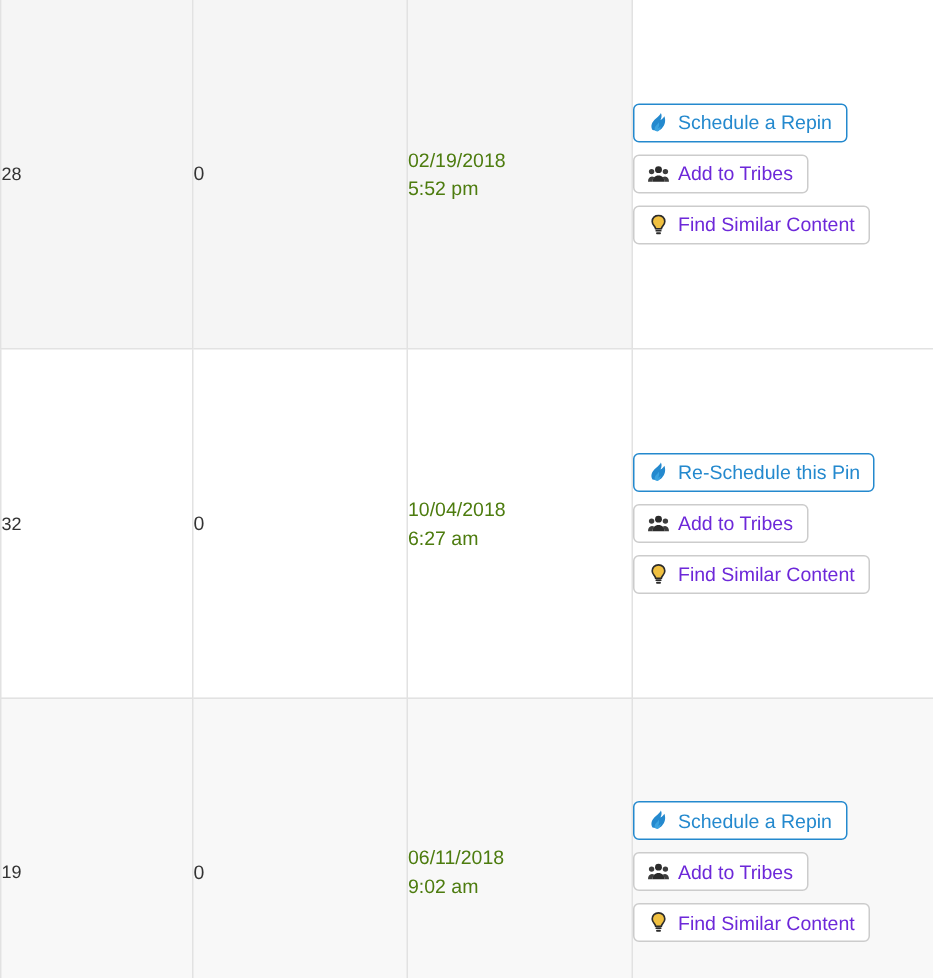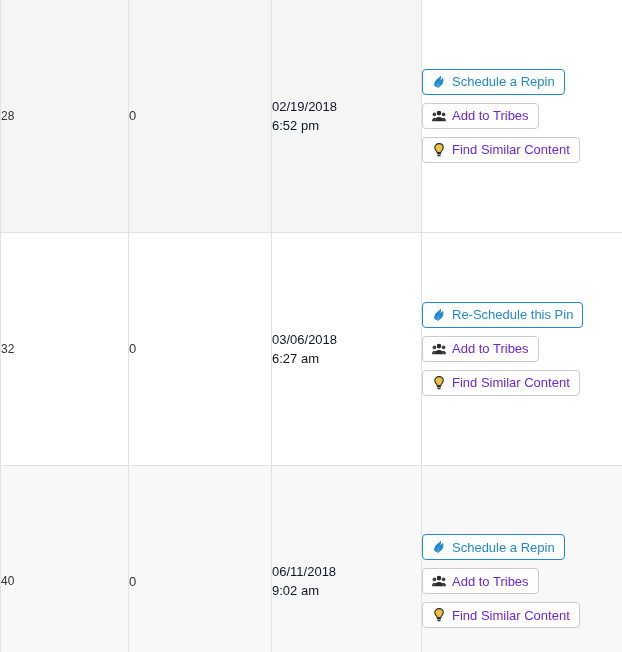--- a/index.html
+++ b/index.html
@@ -61,21 +61,21 @@
   }
   td.num-cell-2 {
     padding-left: 14px;
     font-size: 13px;
     color: #333333;
   }
 
   td.date-cell {
     padding-left: 12px;
     font-size: 13px;
-    color: #0f172a;
+    color: #4d7c0f;
     line-height: 19px;
   }
   .date-line { display: block; white-space: nowrap; }
 
   td.actions-cell {
     padding: 0 0 0 9px;
     border-right: none;
   }
 
   .btn-stack {
@@ -135,21 +135,21 @@
 
       <tr class="row-shaded" style="height:232px;">
         <td class="num-cell">
           <span>28</span>
         </td>
         <td class="num-cell-2">
           <span>0</span>
         </td>
         <td class="date-cell">
           <span class="date-line">02/19/2018</span>
-          <span class="date-line">6:52 pm</span>
+          <span class="date-line">5:52 pm</span>
         </td>
         <td class="actions-cell">
           <div class="btn-stack">
             <button class="btn btn-primary-outline">
               <span class="glyph">
                 <svg width="14" height="14" viewBox="0 0 14 14" xmlns="http://www.w3.org/2000/svg">
                   <path d="M3.0 11.6 C1.4 9.2 2.6 6.2 5.3 4.0 C7.0 2.6 8.2 1.4 8.6 0.4 C9.4 2.0 9.1 3.6 8.3 5.0 C9.6 4.4 10.4 3.5 10.9 2.5 C12.0 5.3 11.4 8.4 9.2 10.6 C8.3 11.5 7.1 12.0 6.0 12.2 Z" fill="#2489ce"></path>
                   <path d="M5.0 12.4 C4.0 11.2 4.4 9.6 5.6 8.5 C6.4 7.8 6.9 7.1 7.1 6.5 C7.8 7.8 7.4 9.4 6.6 10.5 C7.4 10.2 8.0 9.7 8.4 9.1 C8.6 10.8 7.8 12.2 6.4 12.7 Z" fill="#3ba3e0"></path>
                 </svg>
               </span>
@@ -183,21 +183,21 @@
       </tr>
 
       <tr style="height:233px;">
         <td class="num-cell">
           <span>32</span>
         </td>
         <td class="num-cell-2">
           <span>0</span>
         </td>
         <td class="date-cell">
-          <span class="date-line">03/06/2018</span>
+          <span class="date-line">10/04/2018</span>
           <span class="date-line">6:27 am</span>
         </td>
         <td class="actions-cell">
           <div class="btn-stack">
             <button class="btn btn-primary-outline">
               <span class="glyph">
                 <svg width="14" height="14" viewBox="0 0 14 14" xmlns="http://www.w3.org/2000/svg">
                   <path d="M3.0 11.6 C1.4 9.2 2.6 6.2 5.3 4.0 C7.0 2.6 8.2 1.4 8.6 0.4 C9.4 2.0 9.1 3.6 8.3 5.0 C9.6 4.4 10.4 3.5 10.9 2.5 C12.0 5.3 11.4 8.4 9.2 10.6 C8.3 11.5 7.1 12.0 6.0 12.2 Z" fill="#2489ce"></path>
                   <path d="M5.0 12.4 C4.0 11.2 4.4 9.6 5.6 8.5 C6.4 7.8 6.9 7.1 7.1 6.5 C7.8 7.8 7.4 9.4 6.6 10.5 C7.4 10.2 8.0 9.7 8.4 9.1 C8.6 10.8 7.8 12.2 6.4 12.7 Z" fill="#3ba3e0"></path>
                 </svg>
@@ -226,21 +226,21 @@
                 </svg>
               </span>
               <span class="btn-label">Find Similar Content</span>
             </button>
           </div>
         </td>
       </tr>
 
       <tr class="row-shaded-full" style="height:232px;">
         <td class="num-cell">
-          <span>40</span>
+          <span>19</span>
         </td>
         <td class="num-cell-2">
           <span>0</span>
         </td>
         <td class="date-cell">
           <span class="date-line">06/11/2018</span>
           <span class="date-line">9:02 am</span>
         </td>
         <td class="actions-cell">
           <div class="btn-stack">

